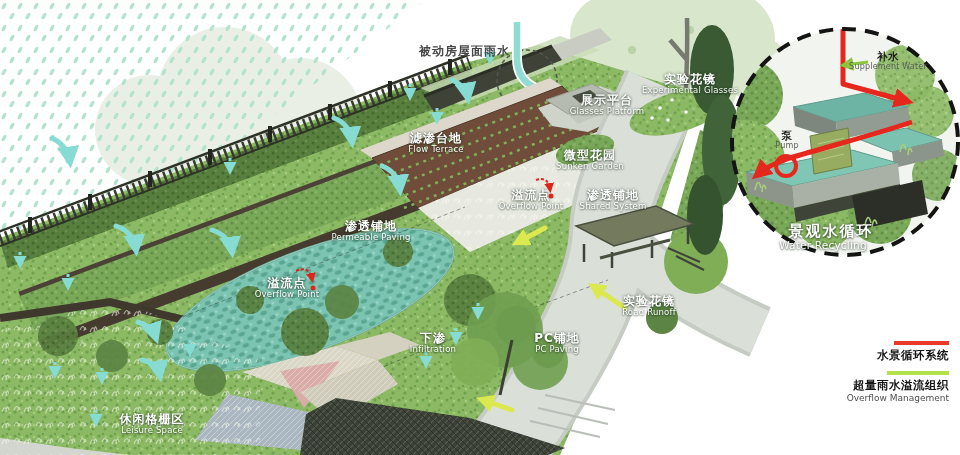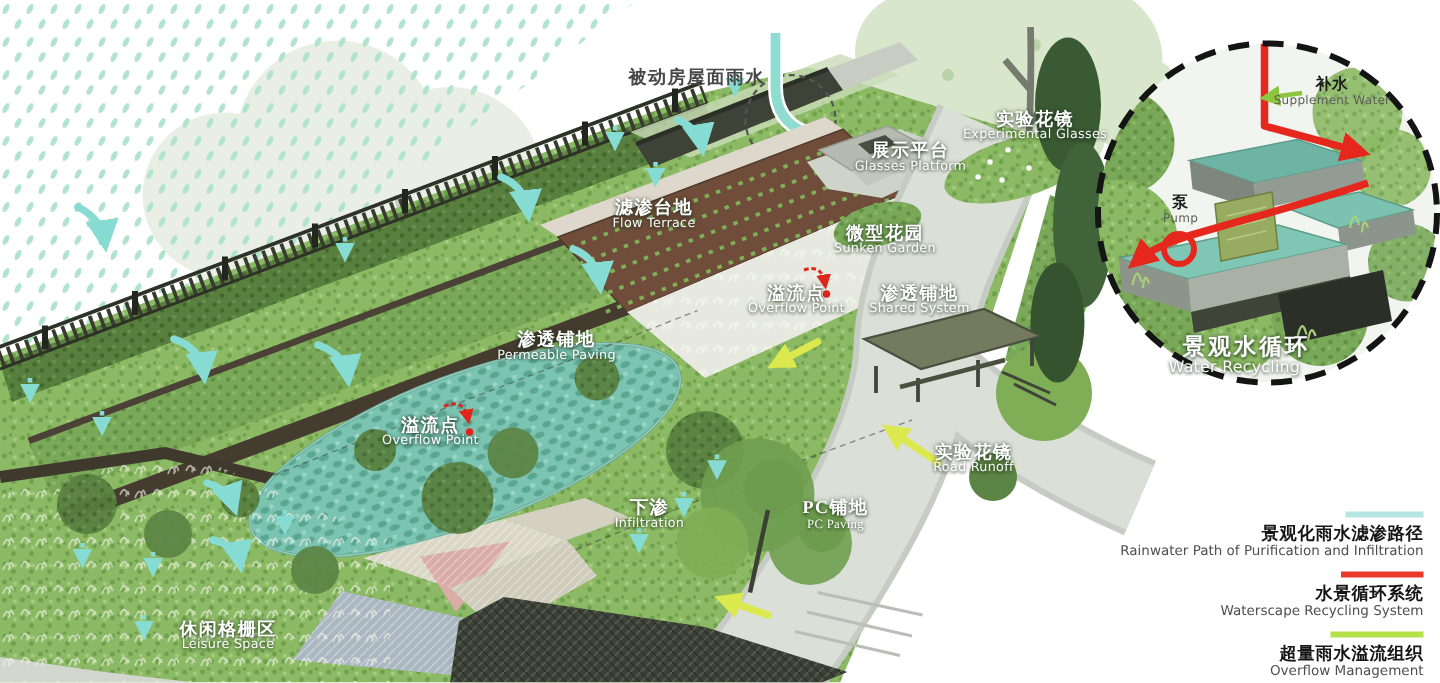--- a/index.html
+++ b/index.html
@@ -21,21 +21,21 @@
   .lbl-sm .cn{font-size:10.5px;letter-spacing:.5px;}
   .lbl-sm .en{font-size:8px;color:#585858;}
   .lbl-big .cn{font-size:15px;letter-spacing:2px;margin-left:16px;}
   .lbl-big .en{font-size:10.5px;}
 
   #lbl-roof{right:450px;top:13px;left:auto;}
   #lbl-flow-terrace{left:436px;top:132px;}
   #lbl-permeable{left:371px;top:220px;text-align:center;}
   #lbl-overflow-pond{left:287px;top:277px;}
   #lbl-infiltration{left:433px;top:332px;}
-  #lbl-pc-paving{left:557px;top:332px;font-family:Liberation Serif, serif;}
+  #lbl-pc-paving{left:557px;top:332px;}
   #lbl-leisure{left:152px;top:413px;}
   #lbl-display-platform{left:607px;top:94px;}
   #lbl-experimental{left:690px;top:73px;}
   #lbl-sunken{left:590px;top:149px;}
   #lbl-overflow2{left:531px;top:189px;}
   #lbl-shared-table{left:613px;top:189px;}
   #lbl-road-runoff{left:649px;top:295px;}
   #lbl-supplement{left:888px;top:51px;}
   #lbl-pump{left:787px;top:130px;}
   #lbl-water-recycling{left:823px;top:223px;}
@@ -436,27 +436,21 @@
   <span class="cn">泵</span>
   <span class="en">Pump</span>
 </div>
 <div class="lbl lbl-big" id="lbl-water-recycling">
   <span class="cn">景观水循环</span>
   <span class="en">Water Recycling</span>
 </div>
 
 <div id="legend">
   <div class="legend-item">
-    <span class="bar bar-cyan"></span>
-    <span class="cn">景观化雨水滤渗路径</span>
-    <span class="en">Rainwater Path of Purification and Infiltration</span>
-  </div>
-  <div class="legend-item">
     <span class="bar bar-red"></span>
     <span class="cn">水景循环系统</span>
-    <span class="en">Waterscape Recycling System</span>
   </div>
   <div class="legend-item">
     <span class="bar bar-green"></span>
     <span class="cn">超量雨水溢流组织</span>
     <span class="en">Overflow Management</span>
   </div>
 </div>
 
 </body></html>

